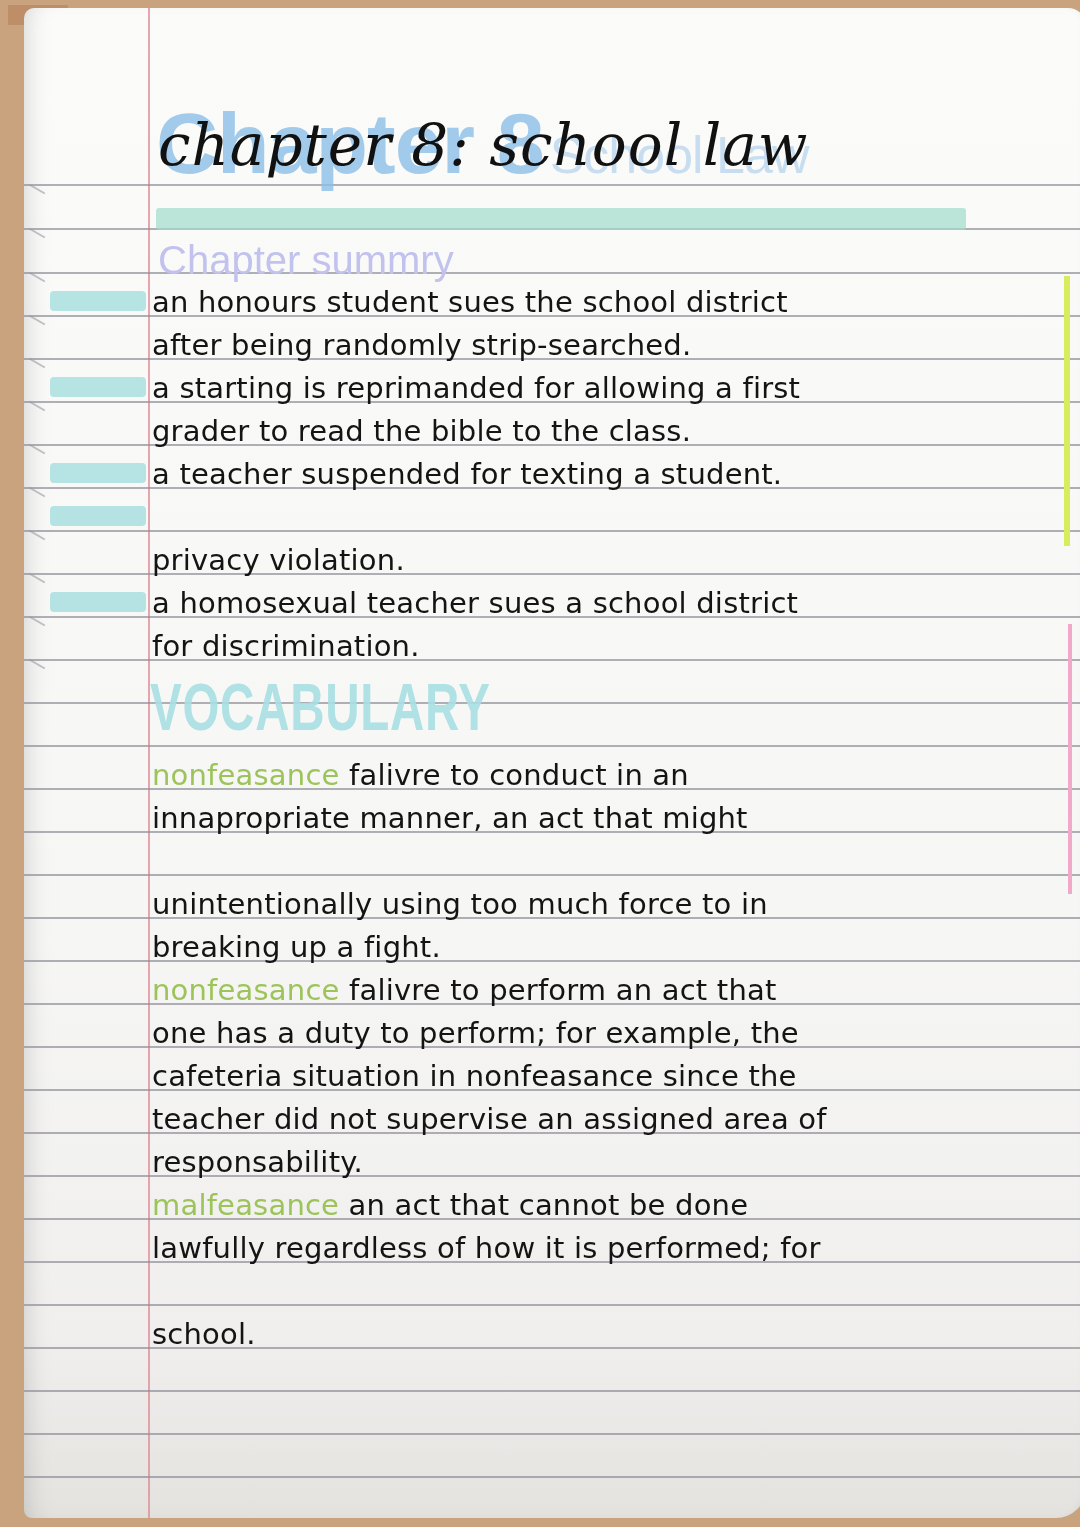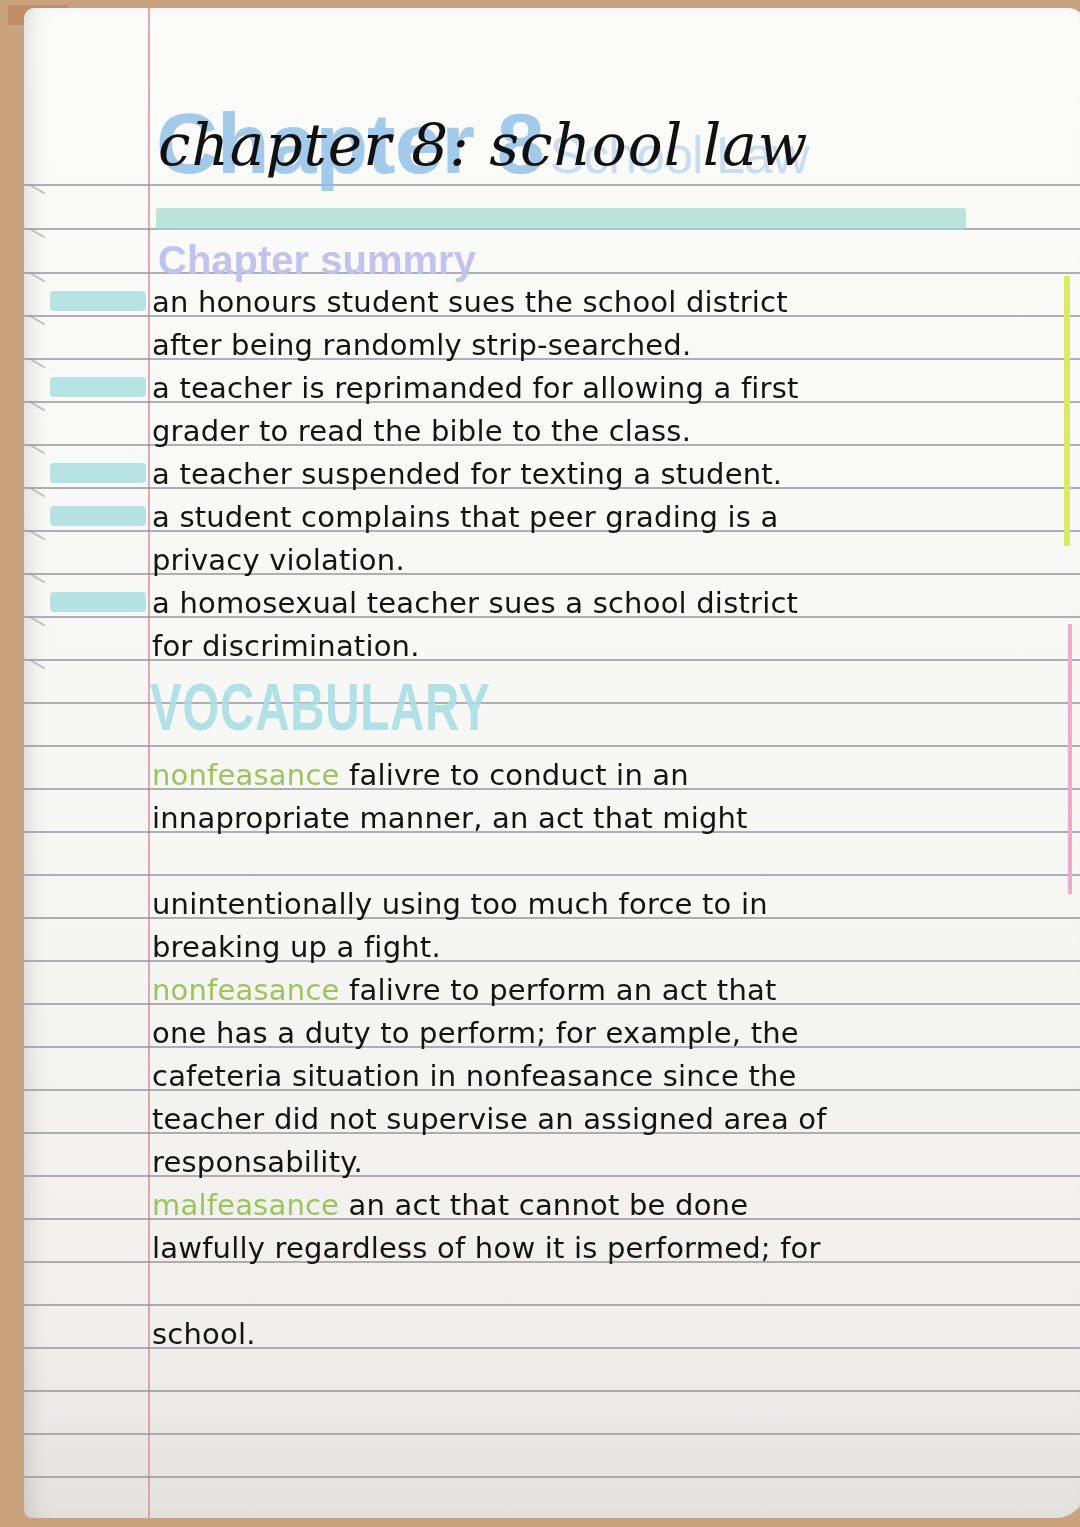--- a/index.html
+++ b/index.html
@@ -39,21 +39,21 @@
       position: absolute; left: 118px; top: 108px;
       font-family: "DejaVu Serif", serif; font-style: italic;
       font-size: 58px; color: #111; line-height: 1; letter-spacing: 1px; margin-left: 16px;
     }
     .green-band {
       position: absolute; left: 132px; top: 200px; width: 810px; height: 22px;
       background: #9fdccb; opacity: 0.7; border-radius: 3px;
     }
     .summary-head {
       position: absolute; left: 134px; top: 232px;
-      font-family: "Liberation Sans", sans-serif; font-weight: bold;
+      font-family: "Liberation Sans", sans-serif; font-weight: normal;
       font-size: 40px; color: #c2c2ee; line-height: 1;
     }
     .vocab-head {
       position: absolute; left: 126px; top: 666px;
       font-family: "Liberation Sans", sans-serif; font-weight: bold;
       font-size: 66px; color: #a8dfe4; opacity: 0.9; line-height: 1;
       transform: scaleX(0.72); transform-origin: left top; letter-spacing: 1px;
     }
     .hl {
       position: absolute; left: 26px; width: 96px; height: 20px;
@@ -141,24 +141,23 @@
   <div class="summary-head">Chapter summry</div>
 
   <div class="hl" style="top:283px"></div>
   <div class="hl" style="top:369px"></div>
   <div class="hl" style="top:455px"></div>
   <div class="hl" style="top:498px"></div>
   <div class="hl" style="top:584px"></div>
 
   <div class="line" style="top:280px">an honours student sues the school district</div>
   <div class="line" style="top:323px">after being randomly strip-searched.</div>
-  <div class="line" style="top:366px">a teacher is reprimanded for allowing a first</div>
+  <div class="line" style="top:366px">a starting is reprimanded for allowing a first</div>
   <div class="line" style="top:409px">grader to read the bible to the class.</div>
   <div class="line" style="top:452px">a teacher suspended for texting a student.</div>
-  <div class="line" style="top:495px">a student complains that peer grading is a</div>
   <div class="line" style="top:581px">a homosexual teacher sues a school district</div>
   <div class="line" style="top:538px">privacy violation.</div>
   <div class="line" style="top:624px">for discrimination.</div>
 
   <div class="vocab-head">VOCABULARY</div>
 
   <div class="line" style="top:753px">
     <span class="term">nonfeasance</span><span> falivre to conduct in an</span>
   </div>
   <div class="line" style="top:796px">innapropriate manner, an act that might</div>

